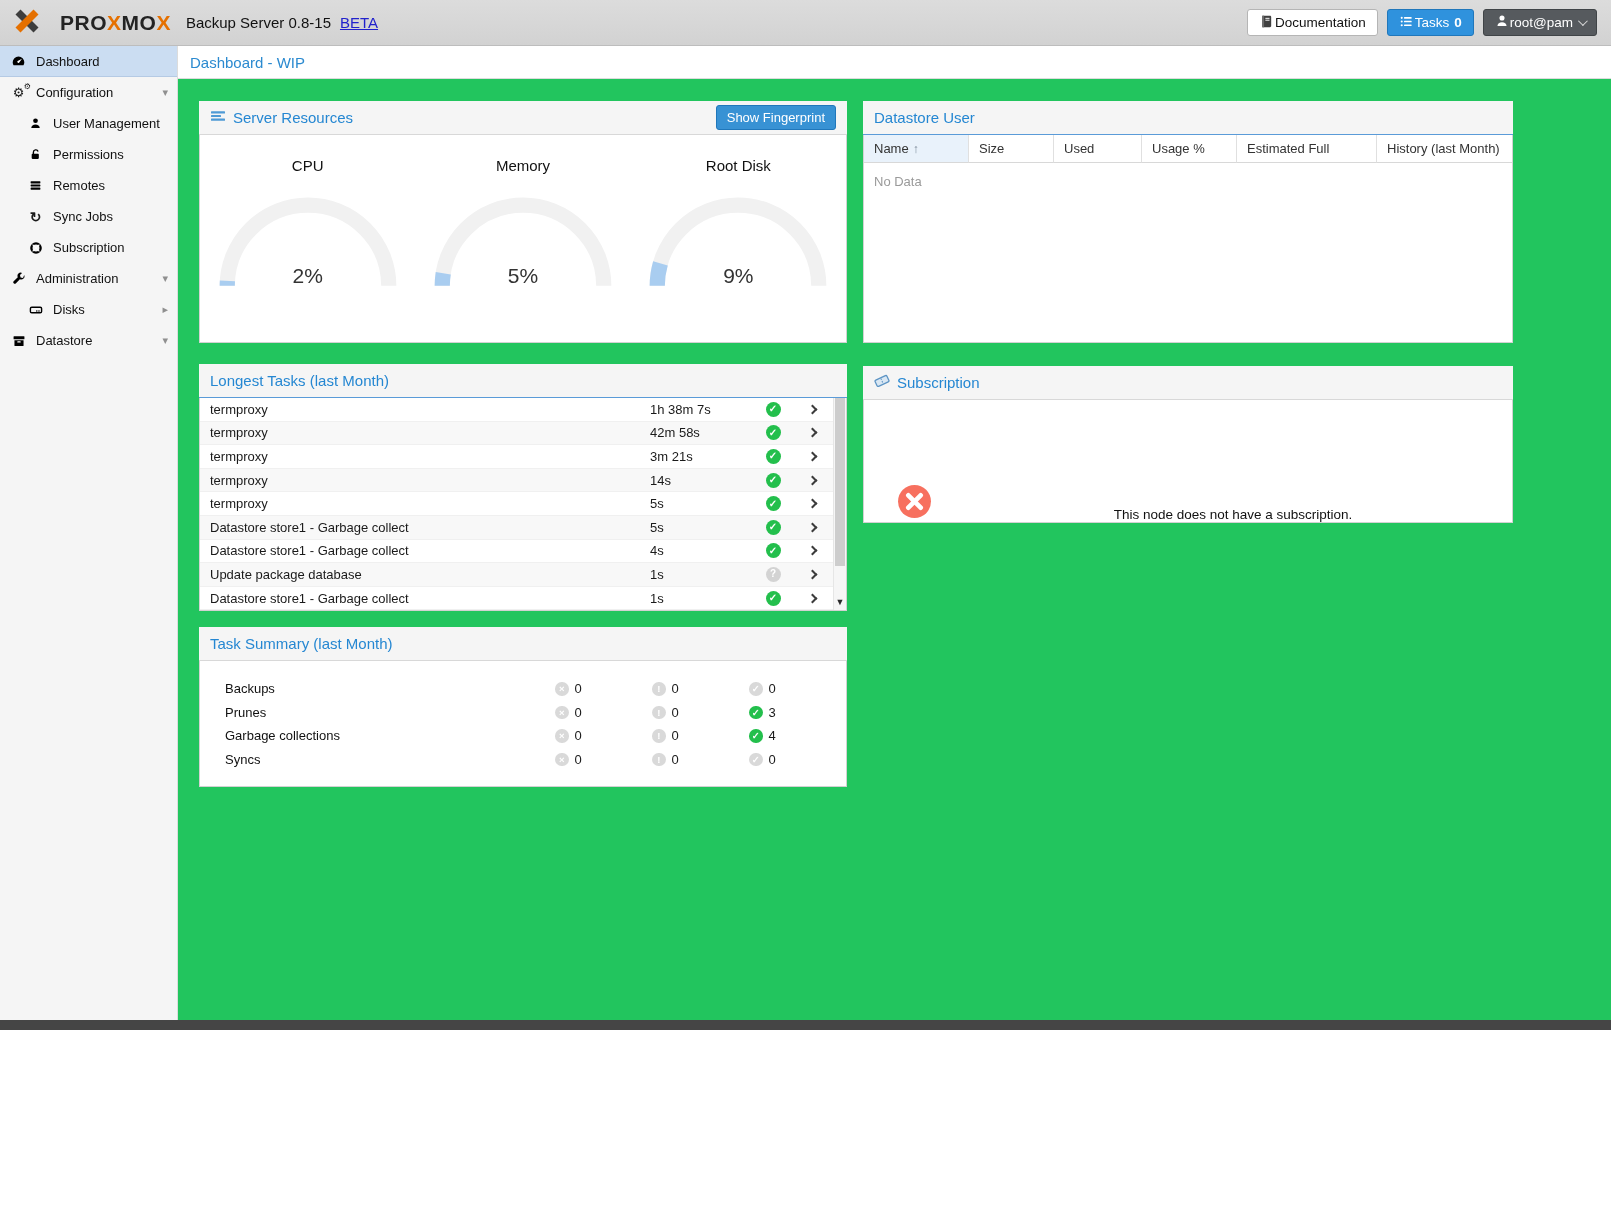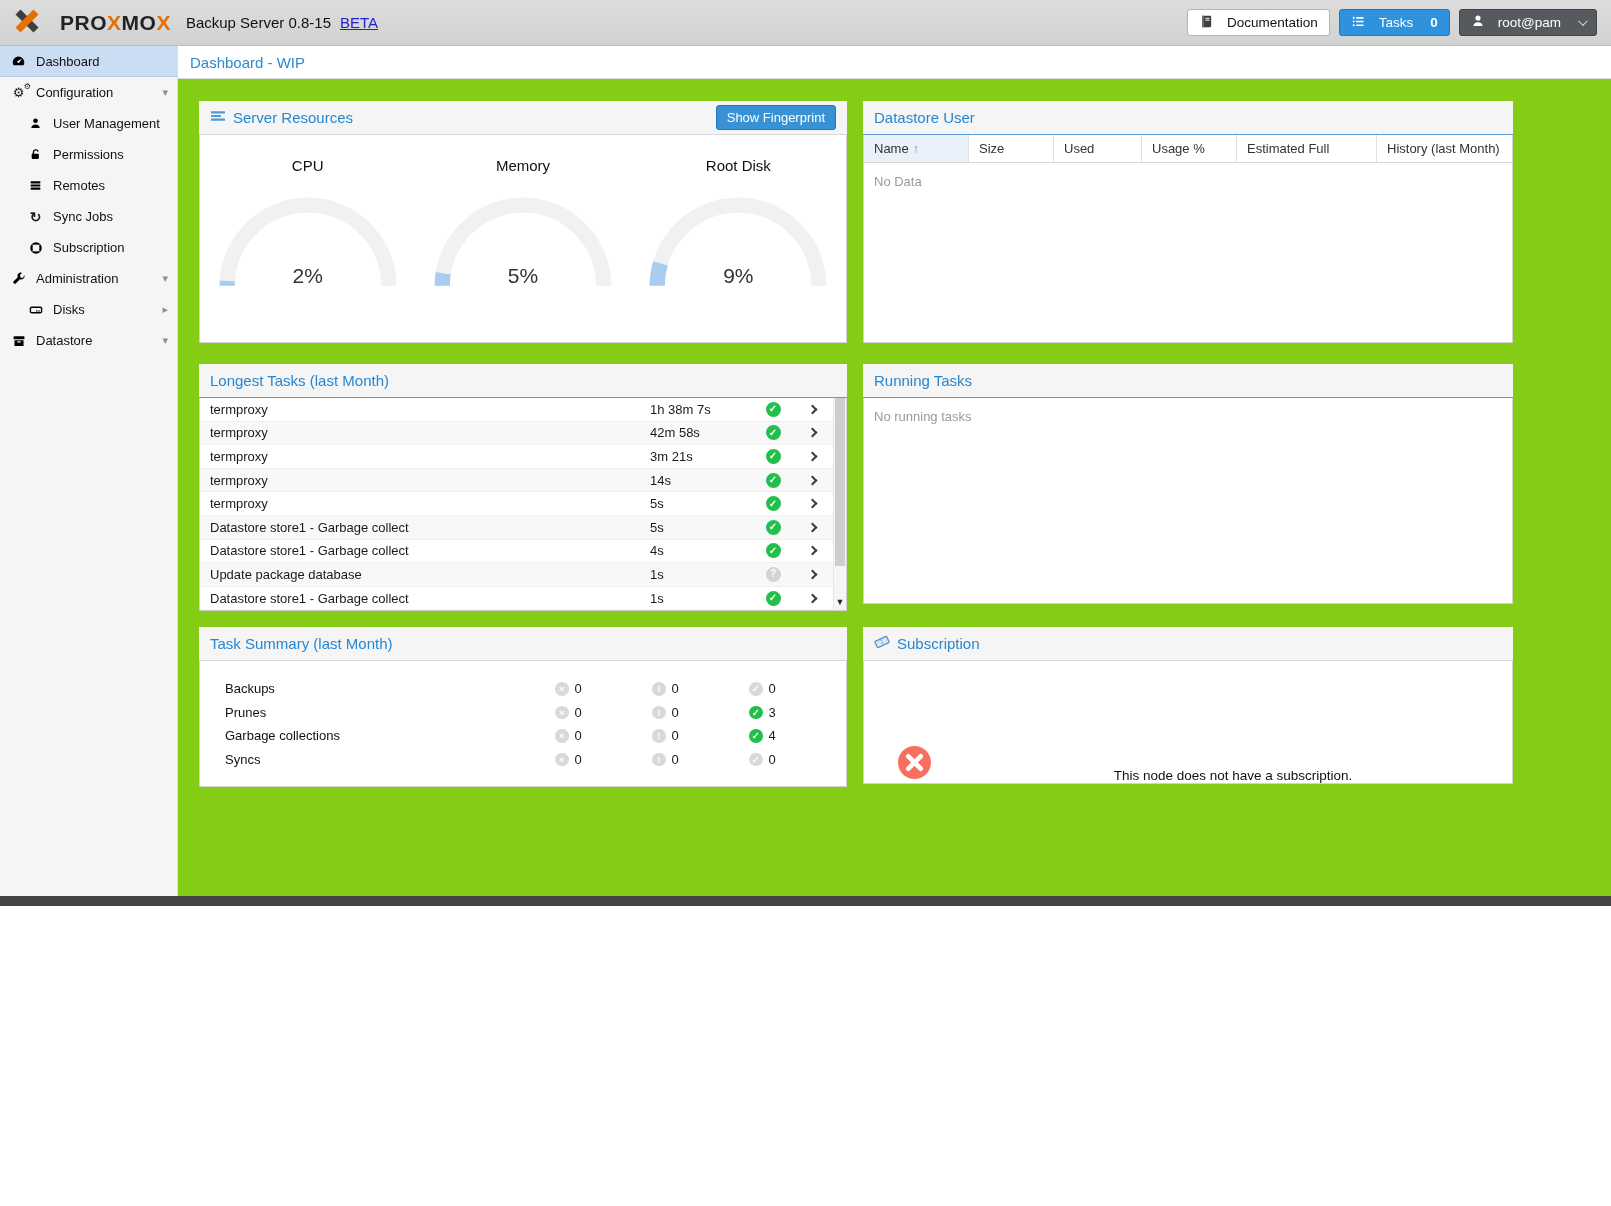--- a/index.html
+++ b/index.html
@@ -8,44 +8,44 @@
 
   
   .topbar { height:46px; background:linear-gradient(#dcdcdc,#d2d2d2); border-bottom:1px solid #bdbdbd;
     display:flex; align-items:center; padding:0 14px; gap:9px; }
   .logo { display:flex; align-items:center; gap:20px; margin-right:4px; }
   .logo-text { font-size:21px; font-weight:bold; letter-spacing:.5px; color:#232323; }
   .logo-text .orange { color:#e57000; }
   .product { font-size:15px; color:#111; margin-left:2px; }
   .beta-link { font-size:15px; color:#2222cc; text-decoration:underline; cursor:pointer;text-align:center; }
   .topbar-spacer { flex:1; }
-  .tb-btn { height:27px; display:inline-flex; align-items:center; gap:13px; padding:0 11px;
+  .tb-btn { height:27px; display:inline-flex; align-items:center; gap:1px; padding:0 11px;
     border-radius:3px; font-size:13.5px; cursor:pointer; border:1px solid transparent; }
   .btn-doc { background:#fff; border-color:#b5b5b5; color:#111; }
   .btn-tasks { background:#2f92dd; border-color:#2077bb; color:#fff; }
   .btn-tasks b { margin-left:4px; font-weight:bold; }
   .btn-user { background:#565a5e; border-color:#404447; color:#fff; }
   .caret-down-css { width:7px; height:7px; border-right:1.6px solid #d8d8d8; border-bottom:1.6px solid #d8d8d8;
     transform:rotate(45deg) translateY(-2px); margin-left:4px; }
 
   
-  .layout { display:flex; height:850px; }
+  .layout { display:flex; height:974px; }
   .sidebar { width:178px; background:#f5f5f5; border-right:1px solid #dcdcdc; flex-shrink:0; }
   .side-item { height:31px; display:flex; align-items:center; padding-left:10px; gap:9px;
     cursor:pointer; position:relative; }
   .side-item.child { padding-left:27px; }
   .side-item.selected { background:#cbddf2; border-bottom:1px solid #b5cae4; }
   .sicon { width:17px; display:inline-flex; justify-content:center; align-items:center; flex-shrink:0; }
   .slabel { font-size:13px; color:#111; }
   .expander { position:absolute; right:9px; color:#8f8f8f; font-size:11px; }
   .icon-cogs { position:relative; font-size:13px; line-height:1; }
   .icon-cogs i { position:absolute; font-style:normal; font-size:8px; right:-4px; top:-3px; }
   .icon-sync { font-size:14px; font-weight:bold; }
 
-  .content { flex:1; display:flex; flex-direction:column; background:#84cc16; }
+  .content { flex:1; display:flex; flex-direction:column; background:#22c55e; }
   .page-titlebar { height:33px; background:#fff; border-bottom:1px solid #dcdcdc;
     display:flex; align-items:center; padding-left:12px; }
   .page-title { color:#2b8ad0; font-size:15px; }
 
   .panels { padding:22px 0 0 21px; display:flex; gap:16px; }
   .col-left { width:648px; }
   .col-right { width:650px; }
 
   
   .panel { margin-bottom:0; }
@@ -526,28 +526,20 @@
               <div class="grid-col-hd">Size</div>
               <div class="grid-col-hd">Used</div>
               <div class="grid-col-hd">Usage %</div>
               <div class="grid-col-hd">Estimated Full</div>
               <div class="grid-col-hd">History (last Month)</div>
             </div>
             <div class="empty-text">No Data</div>
           </div>
         </section>
 
-        <section class="panel" style="margin-top:21px;">
-          <div class="panel-header grid-hd">
-            <h2 class="panel-title">Running Tasks</h2>
-          </div>
-          <div class="panel-body rt-body">
-            <div class="empty-text">No running tasks</div>
-          </div>
-        </section>
 
         <section class="panel" style="margin-top:23px;">
           <div class="panel-header">
             <span>
               <svg width="16" height="16" viewBox="0 0 16 16">
                 <g transform="rotate(-25 8 8)">
                   <rect x="1.5" y="4.6" width="13" height="6.8" rx="1.2" fill="#d9e7f3" stroke="#5d94c4" stroke-width="1.3"></rect>
                   <line x1="8" y1="5.2" x2="8" y2="10.8" stroke="#5d94c4" stroke-width="1" stroke-dasharray="1.6 1.2"></line>
                 </g>
               </svg>

